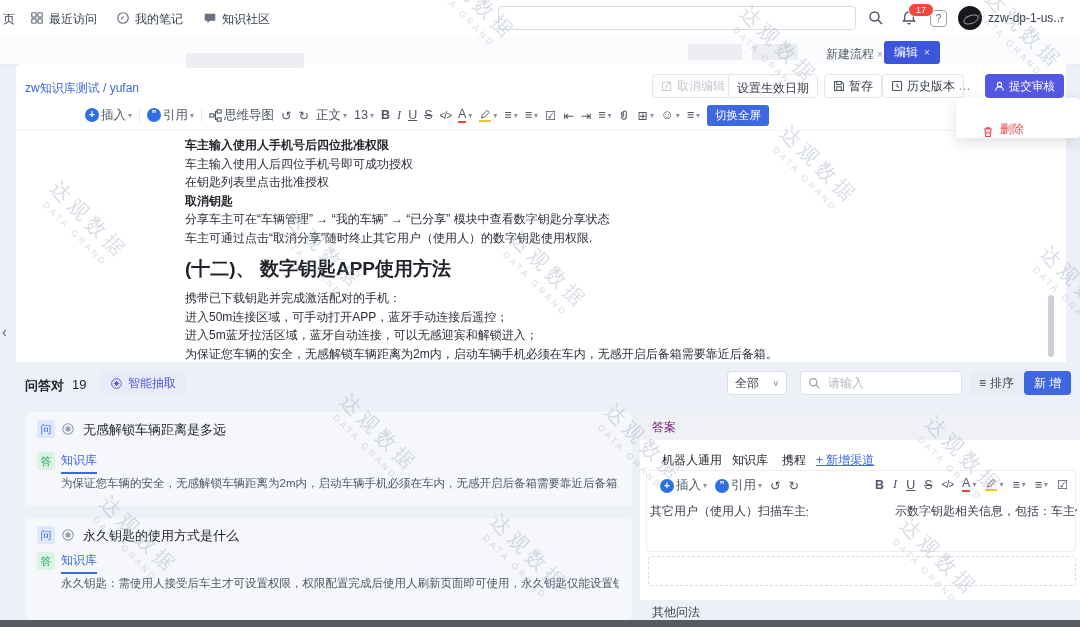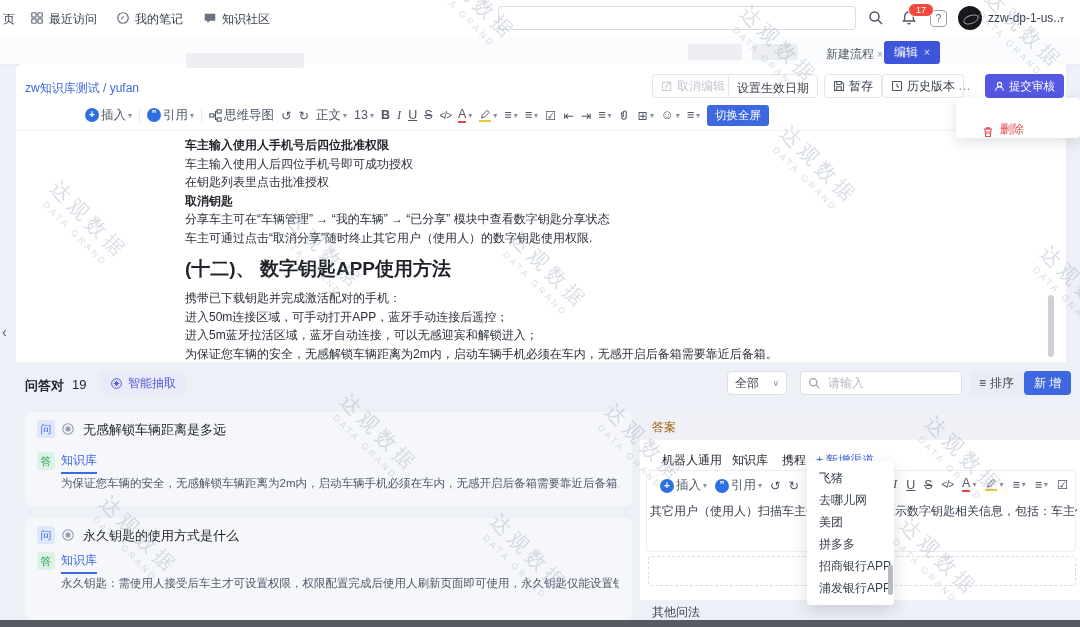--- a/index.html
+++ b/index.html
@@ -78,21 +78,21 @@
   
   .qacard{background:#f6f7fa;border-radius:6px;}
   .qb{width:18px;height:18px;border-radius:3px;font-size:11px;text-align:center;line-height:18px;}
   .qb-q{background:#dfe8fb;color:#3d68e0;}
   .qb-a{background:#dcf2e5;color:#2da55f;}
   .qtext{font-size:13px;color:#1f2329;}
   .srclink{font-size:12px;color:#3d68e0;border-bottom:2px solid #3d68e0;padding-bottom:3px;}
   .ansline{font-size:11.5px;color:#4e5769;white-space:nowrap;overflow:hidden;max-width:558px;}
   
   .ansheader{left:640px;top:412px;width:440px;height:28px;background:#eff1f7;}
-  .ansheader span{position:absolute;left:12px;top:7px;color:#a16207;font-size:12px;}
+  .ansheader span{position:absolute;left:12px;top:7px;color:#701a75;font-size:12px;}
   .ansbody{left:640px;top:440px;width:440px;height:160px;background:#fff;}
   .chtab{font-size:12px;color:#1f2329;display:flex;align-items:flex-start;gap:19px;}
   .chx{font-size:10px;color:#9aa0ab;}
   .addch{color:#3d68e0;font-size:12px;text-decoration:underline;}
   .edbox{left:646px;top:470px;width:430px;height:82px;border:1px solid #eceef2;border-radius:3px;box-sizing:border-box;}
   .edtb{display:flex;align-items:center;gap:8px;}
   .edcontent{font-size:12px;color:#39404d;white-space:nowrap;overflow:hidden;}
   .dashbox{left:648px;top:556px;width:428px;height:30px;border:1px dashed #d8dce4;border-radius:4px;box-sizing:border-box;}
   .otherq{left:640px;top:600px;width:440px;height:20px;background:#edf0f6;}
   .otherq span{position:absolute;left:12px;top:4px;color:#39404d;font-size:12px;}
@@ -440,29 +440,20 @@
     <span class="tbi">☑</span>
   </div>
   <div class="abs edcontent" style="left:650px;top:503px;width:158px;">其它用户（使用人）扫描车主分享的</div>
   <div class="abs edcontent" style="left:895px;top:503px;width:182px;">示数字钥匙相关信息，包括：车主信息、车</div>
 
   <div class="abs dashbox"></div>
   <div class="abs otherq">
     <span>其他问法</span>
   </div>
 
-  <div class="abs dropdown">
-    <div class="dditem">飞猪</div>
-    <div class="dditem">去哪儿网</div>
-    <div class="dditem">美团</div>
-    <div class="dditem">拼多多</div>
-    <div class="dditem">招商银行APP</div>
-    <div class="dditem">浦发银行APP</div>
-    <div class="ddthumb"></div>
-  </div>
 
   <div class="abs botbar"></div>
 
   <div class="wm" style="left:398px;top:-14px;">
       <span class="cn">达观数据</span>
       <span class="en">DATA GRAND</span>
     </div>
   <div class="wm" style="left:700px;top:30px;">
       <span class="cn">达观数据</span>
       <span class="en">DATA GRAND</span>

